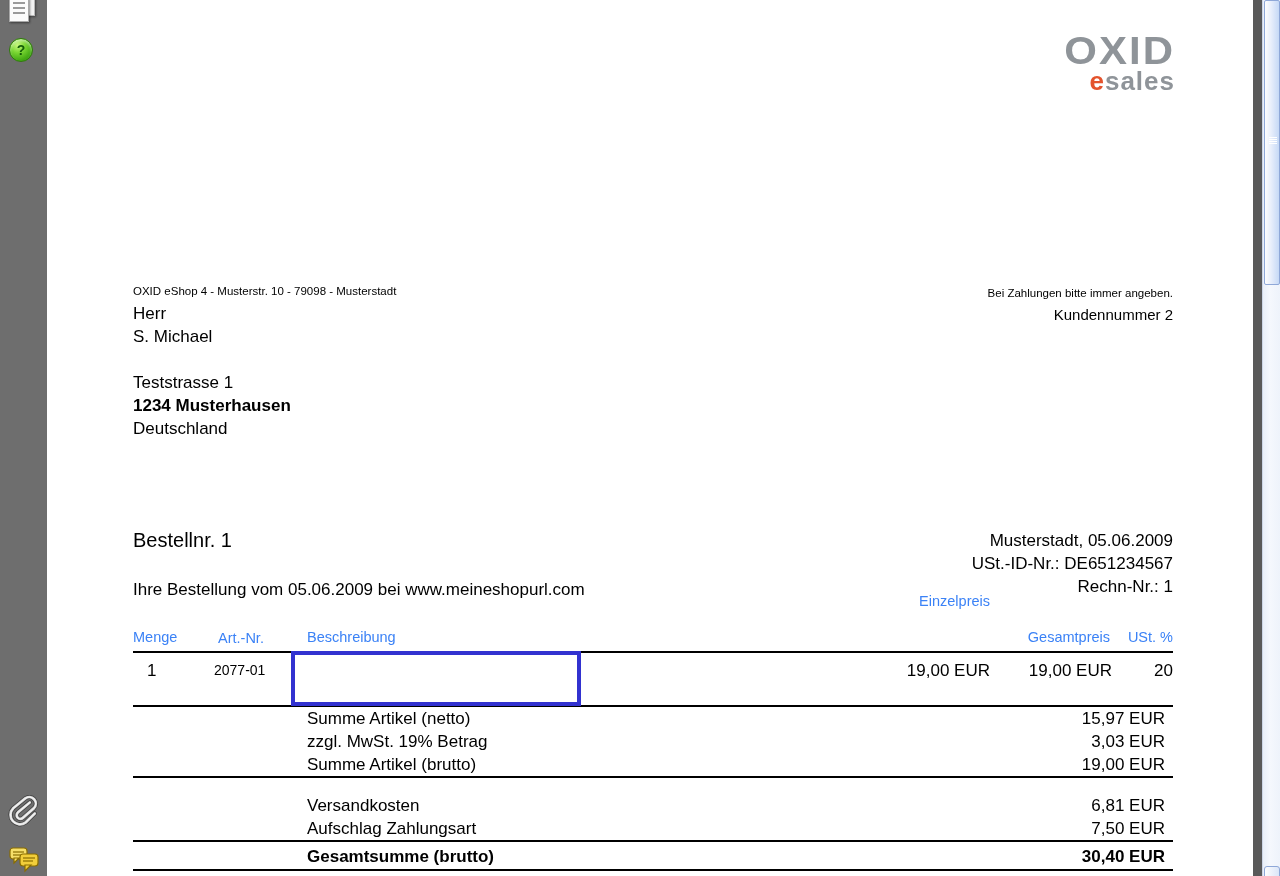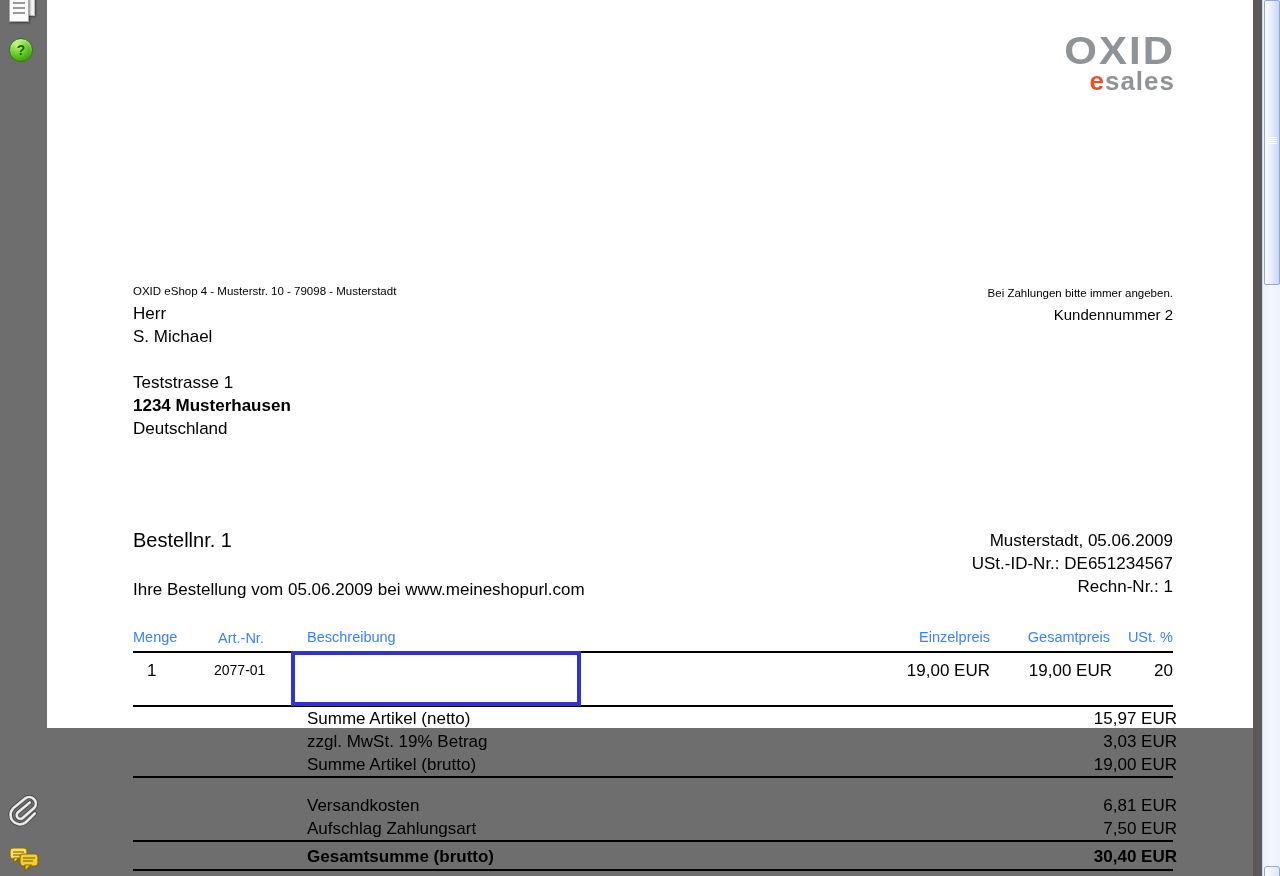--- a/index.html
+++ b/index.html
@@ -30,21 +30,21 @@
     border:1px solid #2f7d0a;
     display:flex; align-items:center; justify-content:center;
     color:#145c08; font-weight:bold; font-size:14px; line-height:1;
     box-shadow:inset 0 2px 3px rgba(255,255,255,.55);
   }
 
   .icon-clip { position:absolute; left:6px; top:791px; width:34px; height:42px; }
   .icon-comments { position:absolute; left:8px; top:846px; width:32px; height:28px; }
 
   
-  .page { position:absolute; left:47px; top:0; width:1206px; height:728px; background:#ffffff; color:#000; }
+  .page { position:absolute; left:47px; top:0; width:1206px; height:876px; background:#ffffff; color:#000; }
 
   .abs { position:absolute; }
   .r { text-align:right; }
   .t11 { font-size:11.5px; line-height:14px; }
   .t15 { font-size:15px; line-height:19px; }
   .t17 { font-size:17px; line-height:23px; }
   .t20 { font-size:20px; line-height:25px; }
   .th  { font-size:14.5px; line-height:18px; color:#3b82f6; }
   .b { font-weight:bold; }
 
@@ -70,39 +70,39 @@
   .rule { position:absolute; left:86px; width:1040px; height:2px; background:#000; }
   .rule-header { top:651px; }
   .rule-row    { top:705px; }
   .rule-brutto { top:776px; }
   .rule-extras { top:840px; }
   .rule-total  { top:869px; }
 
   .col-menge  { left:86px;  top:628px; }
   .col-artnr  { left:171px; top:629px; }
   .col-beschr { left:260px; top:628px; }
-  .col-einzel { right:263px; top:628px; }
+  .col-einzel { right:263px; top:592px; }
   .col-gesamt { right:143px; top:628px; }
   .col-ust    { right:80px;  top:628px; }
 
   .cell-qty    { left:100px; top:659px; }
   .cell-artnr  { left:167px; top:662px; font-size:14px; }
   .cell-einzel { right:263px; top:659px; }
   .cell-gesamt { right:141px; top:659px; }
   .cell-ust    { right:80px;  top:659px; }
 
   .anno-box {
     position:absolute; left:244px; top:651px; width:290px; height:55px;
     border:4px solid #3232d0; background:transparent;
   }
   .desc { left:260px; top:658px; width:280px; }
   .hl { background:#dd8286; color:#701417; padding:0 3px; }
 
   .sumlabel { left:260px; }
-  .sumvalue { right:76px; }
+  .sumvalue { right:88px; }
   .row-netto  { top:707px; }
   .row-mwst   { top:730px; }
   .row-bruttoA{ top:753px; }
   .row-versand{ top:794px; }
   .row-zahlart{ top:817px; }
   .row-total  { top:845px; }
 
   
   .gutter { position:absolute; left:1253px; top:0; width:9px; height:876px; background:#595959; }
   .scrollbar { position:absolute; left:1262px; top:0; width:18px; height:876px;

